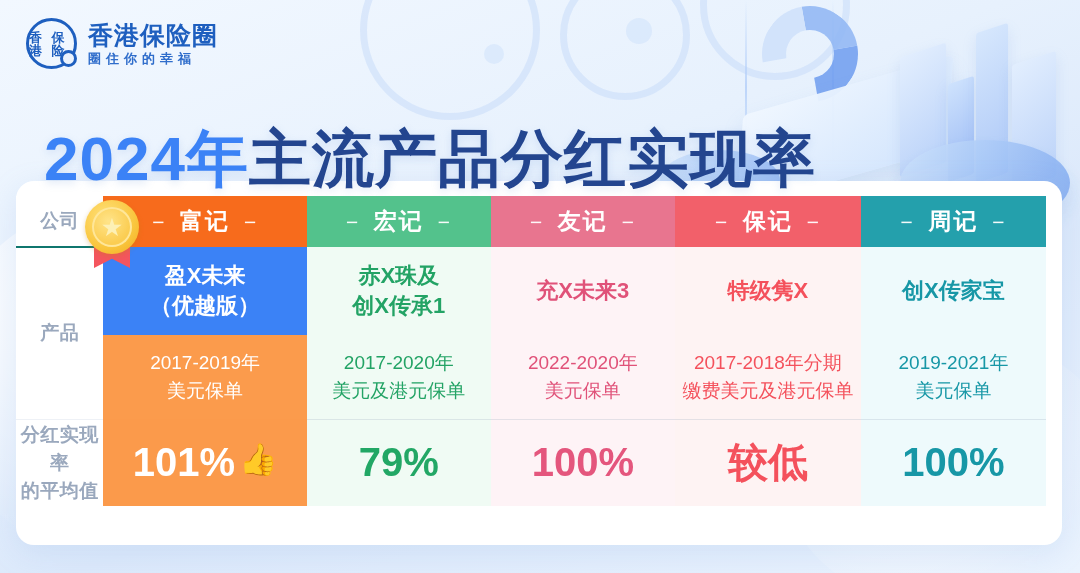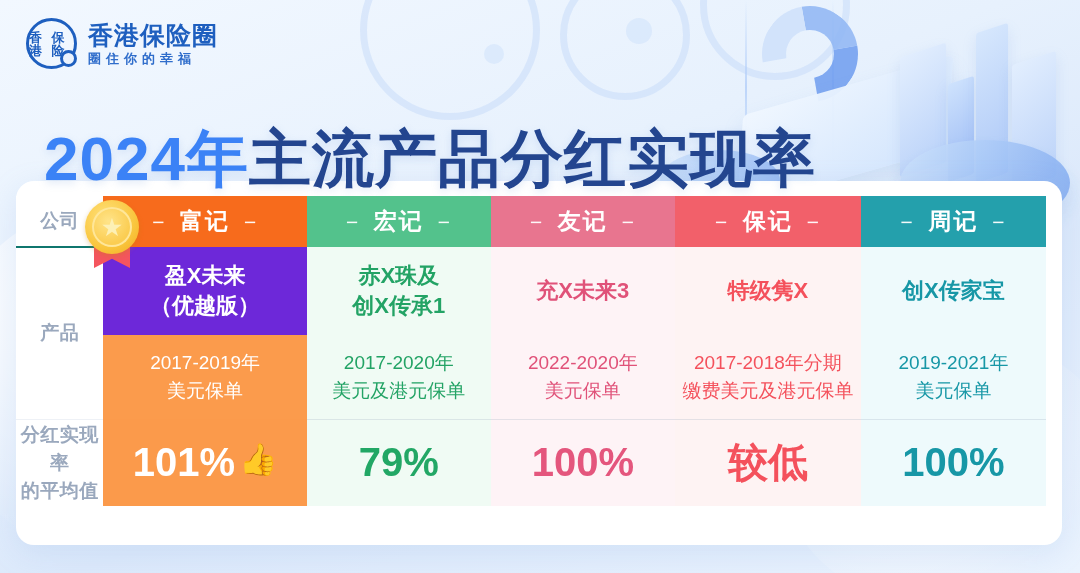--- a/index.html
+++ b/index.html
@@ -128,21 +128,21 @@
 
   .prod { height:88px; font-size:22px; font-weight:800; line-height:1.35; }
   .term { height:84px; font-size:19px; font-weight:500; line-height:1.45; }
   .term.bdr { border-bottom:1px solid rgba(160,175,195,.28); }
   .pct  { height:87px; font-size:40px; font-weight:800; letter-spacing:0px; }
   .pct .thumb { font-size:31px; margin-left:4px; vertical-align:6px; }
 
   
   .win-hd   { background:#f76b1c; }
   .win-cell { background:#fb9b4c; color:#ffffff; }
-  .win-cell.solidtop { background:#6d28d9; }
+  .win-cell.solidtop { background:#3b82f6; }
   .win-pct  { background:#fb9a4b; color:#ffffff; }
 
   .c1-hd { background:#53c28c; }
   .c1-bd { background:#f0fbf4; color:#23a365;margin-top:32px; }
   .c1-pct{ background:#f0fbf4; color:#22a765; }
 
   .c2-hd { background:#e8758f; }
   .c2-bd { background:#fef3f6; color:#e05279; }
   .c2-pct{ background:#fef3f6; color:#e4567d; }
 

